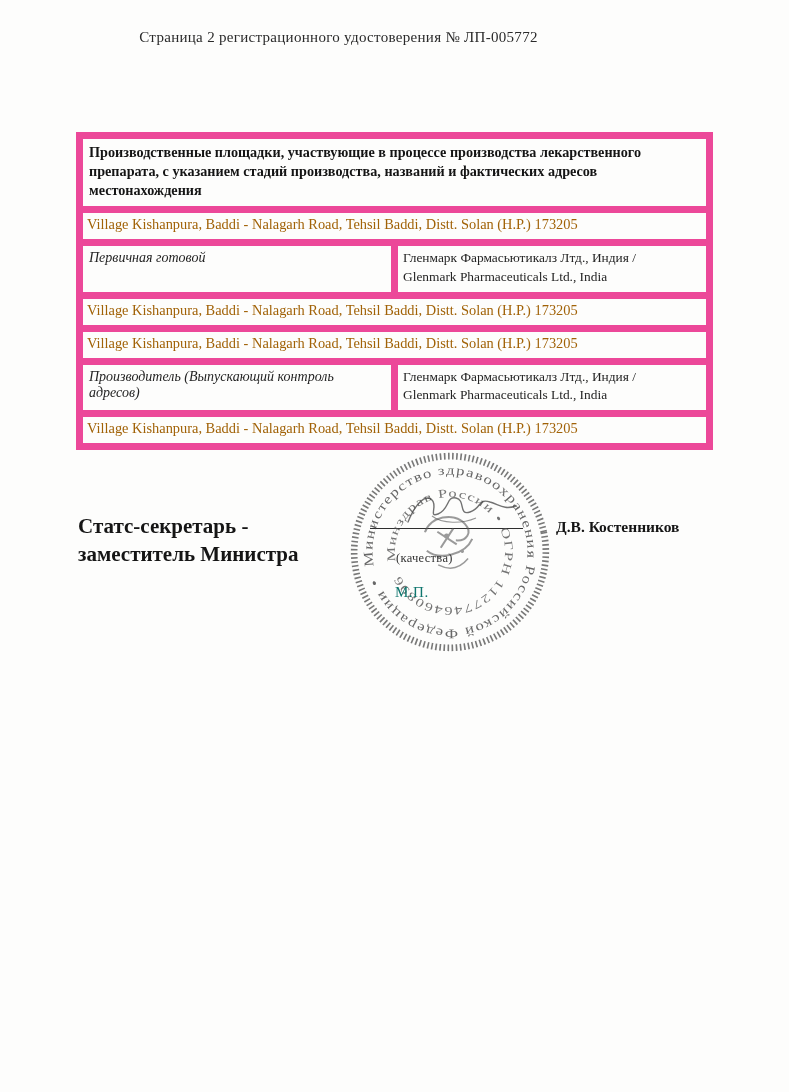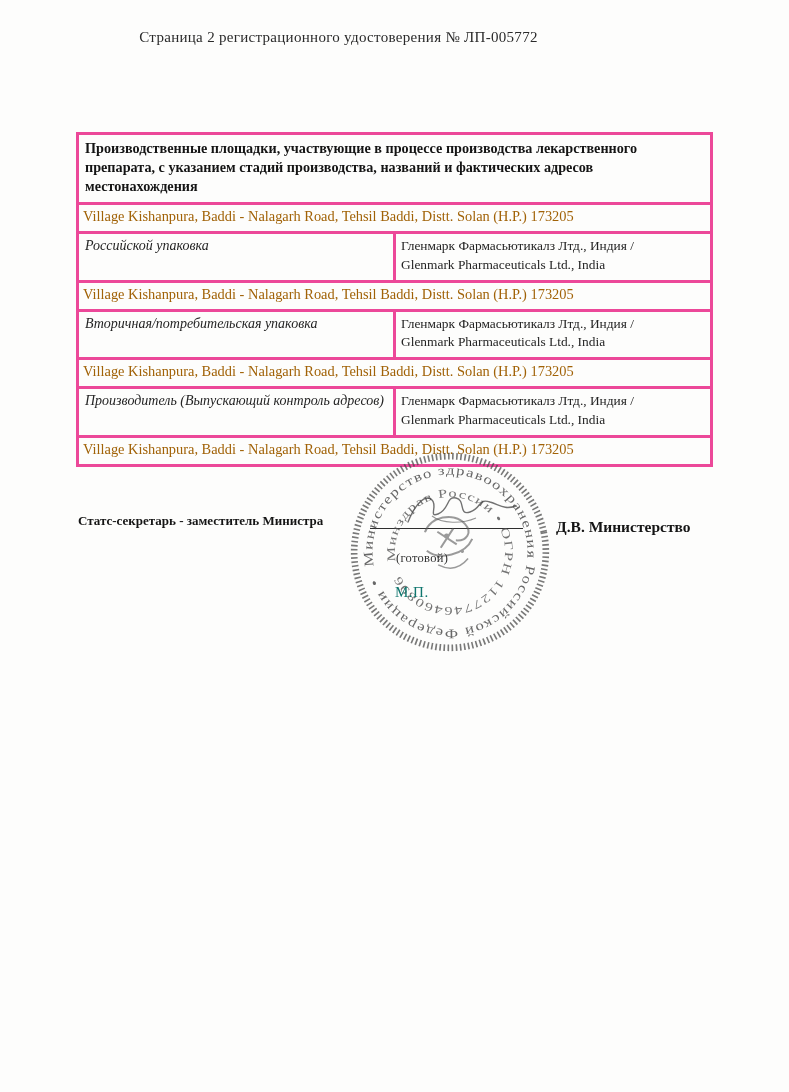--- a/index.html
+++ b/index.html
@@ -15,42 +15,42 @@
   .scan{filter:blur(0.28px);}
   .doc-header{
     position:absolute;top:29px;left:0;width:677px;
     text-align:center;font-size:15px;letter-spacing:0.3px;color:#2a2a2a;
   }
   table.prod{
     position:absolute;left:76px;top:132px;width:637px;
     border-collapse:collapse;table-layout:fixed;
   }
   table.prod td{
-    border:3px solid #ec4899;
+    border:7px solid #ec4899;
     vertical-align:top;
   }
   td.tbl-title{
     font-weight:bold;font-size:14.2px;line-height:1.34;
     padding:4px 7px 6px 6px;color:#141414;
   }
   td.stage{
     width:352px;font-style:italic;font-size:14px;
     padding:4px 6px 8px 6px;color:#242424;
   }
   td.company{
     font-size:13.4px;line-height:1.4;
     padding:3px 3px 5px 5px;color:#242424;
   }
   td.addr{
     font-size:14.4px;padding:3px 4px 6px 4px;color:#a16207;
     white-space:nowrap;overflow:hidden;
   }
   .sig-title{
     position:absolute;left:78px;top:512px;width:278px;
-    font-weight:bold;font-size:13px;line-height:1.35;color:#151515;
+    font-weight:bold;font-size:21px;line-height:1.35;color:#151515;
   }
   .sig-name{
     position:absolute;left:556px;top:518px;
     font-weight:bold;font-size:15.5px;color:#151515;white-space:nowrap;
   }
   .sig-line{
     position:absolute;left:370px;top:528px;width:153px;height:1.4px;
     background:#2e2e2e;z-index:1;
   }
   .sig-caption{
@@ -81,59 +81,52 @@
       <tbody>
         <tr>
           <td class="tbl-title" colspan="2">Производственные площадки, участвующие в процессе производства лекарственного препарата, с указанием стадий производства, названий и фактических адресов местонахождения</td>
         </tr>
 
         <tr>
           <td class="addr" colspan="2">Village Kishanpura, Baddi - Nalagarh Road, Tehsil Baddi, Distt. Solan (H.P.) 173205</td>
         </tr>
 
         <tr>
-          <td class="stage">Российской упаковка</td>
+          <td class="stage">Первичная готовой</td>
           <td class="company">
             <div>Гленмарк Фармасьютикалз Лтд., Индия /</div>
             <div>Glenmark Pharmaceuticals Ltd., India</div>
           </td>
         </tr>
         <tr>
           <td class="addr" colspan="2">Village Kishanpura, Baddi - Nalagarh Road, Tehsil Baddi, Distt. Solan (H.P.) 173205</td>
         </tr>
 
-        <tr>
-          <td class="stage">Вторичная/потребительская упаковка</td>
-          <td class="company">
-            <div>Гленмарк Фармасьютикалз Лтд., Индия /</div>
-            <div>Glenmark Pharmaceuticals Ltd., India</div>
-          </td>
-        </tr>
         <tr>
           <td class="addr" colspan="2">Village Kishanpura, Baddi - Nalagarh Road, Tehsil Baddi, Distt. Solan (H.P.) 173205</td>
         </tr>
 
         <tr>
           <td class="stage">Производитель (Выпускающий контроль адресов)</td>
           <td class="company">
             <div>Гленмарк Фармасьютикалз Лтд., Индия /</div>
             <div>Glenmark Pharmaceuticals Ltd., India</div>
           </td>
         </tr>
         <tr>
           <td class="addr" colspan="2">Village Kishanpura, Baddi - Nalagarh Road, Tehsil Baddi, Distt. Solan (H.P.) 173205</td>
         </tr>
       </tbody>
     </table>
 
     <div class="sig-title">Статс-секретарь - заместитель Министра</div>
-    <div class="sig-name">Д.В. Министерство</div>
+    <div class="sig-name">Д.В. Костенников</div>
 
     <div class="sig-line"></div>
-    <div class="sig-caption">(готовой)</div>
+    <div class="sig-caption">(качества)</div>
     <div class="seal-mark">М.П.</div>
 
     <svg class="squiggle" viewBox="0 0 120 50">
       <path d="M6 38 C 14 18, 24 10, 30 16 C 36 22, 26 34, 36 30 C 48 25, 44 12, 54 14 C 64 16, 56 32, 68 28 C 80 24, 76 14, 88 18 C 98 21, 102 26, 114 22" fill="none" stroke="#4f4f4f" stroke-width="1.4" stroke-linecap="round" opacity="0.8"></path>
       <path d="M30 32 C 40 40, 60 40, 74 34" fill="none" stroke="#555" stroke-width="1.1" opacity="0.6"></path>
     </svg>
 
     <div class="stamp-wrap">
       <svg viewBox="0 0 204 204" width="208" height="208">
         <defs>

